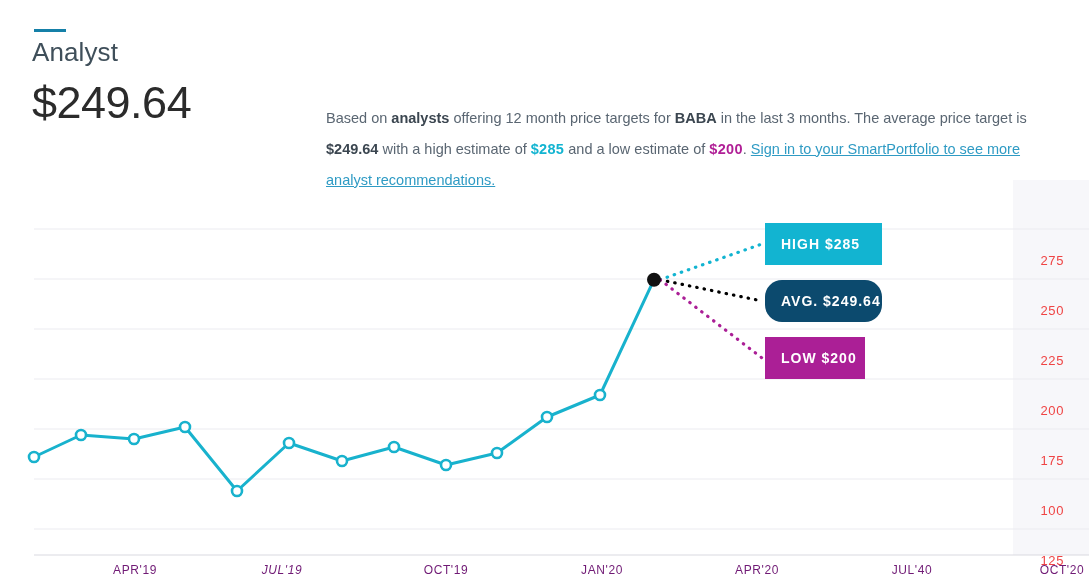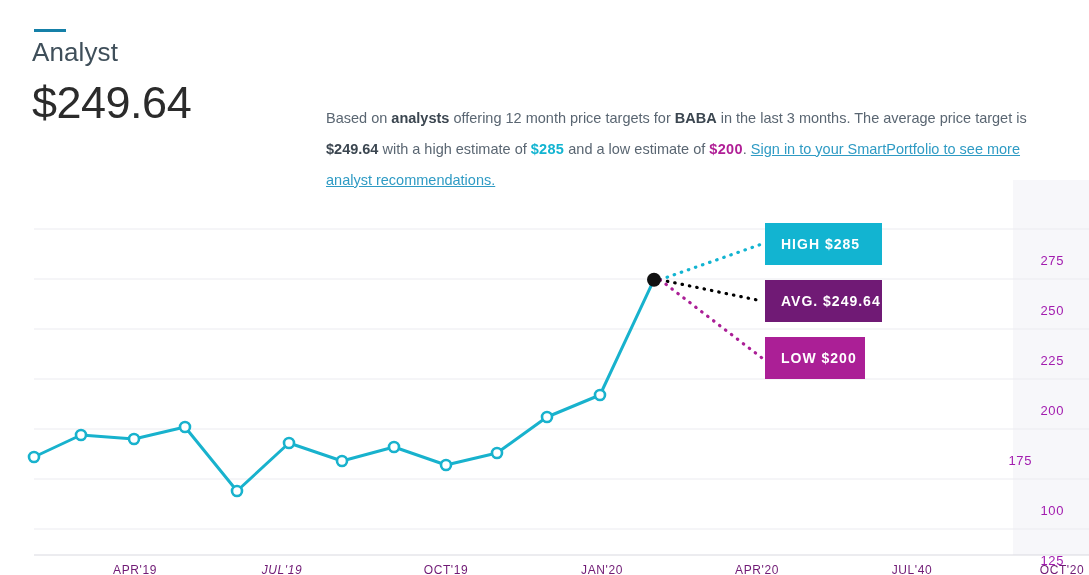--- a/index.html
+++ b/index.html
@@ -63,21 +63,21 @@
   .chart-area {
     position: absolute;
     left: 0; top: 160px;
     width: 1089px; height: 415px;
   }
   .chart-svg { position: absolute; left: 0; top: 0; }
 
   .ylabel {
     position: absolute;
     font-size: 13px;
-    color: #a21caf;
+    color: #ef4444;
     letter-spacing: 0.6px;
     text-align: right;
     width: 44px;
   }
   .xlabel {
     position: absolute;
     top: 383px;
     font-size: 12px;
     color: #701a75;
     letter-spacing: 0.6px;
@@ -92,21 +92,21 @@
     align-items: center;
     height: 42px;
     padding: 12px 16px;
     color: #ffffff;
     font-size: 14px;
     font-weight: 700;
     letter-spacing: 1px;
     white-space: nowrap;
   }
   .callout-high { background: #12b4d1; }
-  .callout-avg  { background: #701a75; }
+  .callout-avg  { background: #0c4a6e; border-radius: 17px; }
   .callout-low  { background: #ab1f96; }
 </style>
 </head>
 <body>
 
 <div id="root">
 
   <div class="accent-bar"></div>
   <div class="panel-title">Analyst</div>
   <div class="big-price">$249.64</div>
@@ -152,21 +152,21 @@
           <line x1="660" y1="99.72000000000003" x2="762" y2="121" stroke="#000000" stroke-width="3.2" stroke-linecap="round" stroke-dasharray="0.5 7"></line>
           <line x1="660" y1="99.72000000000003" x2="762" y2="178" stroke="#ab1f96" stroke-width="3.2" stroke-linecap="round" stroke-dasharray="0.5 7"></line>
         </g>
 
       <circle id="current-dot" cx="654" cy="99.72000000000003" r="7" fill="#111"></circle>
     </svg>
 
     <div id="ylabels">
         <div class="ylabel" style="left: 1020px; top: 373px;">125</div>
         <div class="ylabel" style="left: 1020px; top: 323px;">100</div>
-        <div class="ylabel" style="left: 988px; top: 273px;">175</div>
+        <div class="ylabel" style="left: 1020px; top: 273px;">175</div>
         <div class="ylabel" style="left: 1020px; top: 223px;">200</div>
         <div class="ylabel" style="left: 1020px; top: 173px;">225</div>
         <div class="ylabel" style="left: 1020px; top: 123px;">250</div>
         <div class="ylabel" style="left: 1020px; top: 73px;">275</div>
       </div>
 
     <div id="xlabels">
         <div class="xlabel" style="left: 135px;">APR'19</div>
         <div class="xlabel" style="left: 282px; font-style: italic;">JUL'19</div>
         <div class="xlabel" style="left: 446px;">OCT'19</div>

